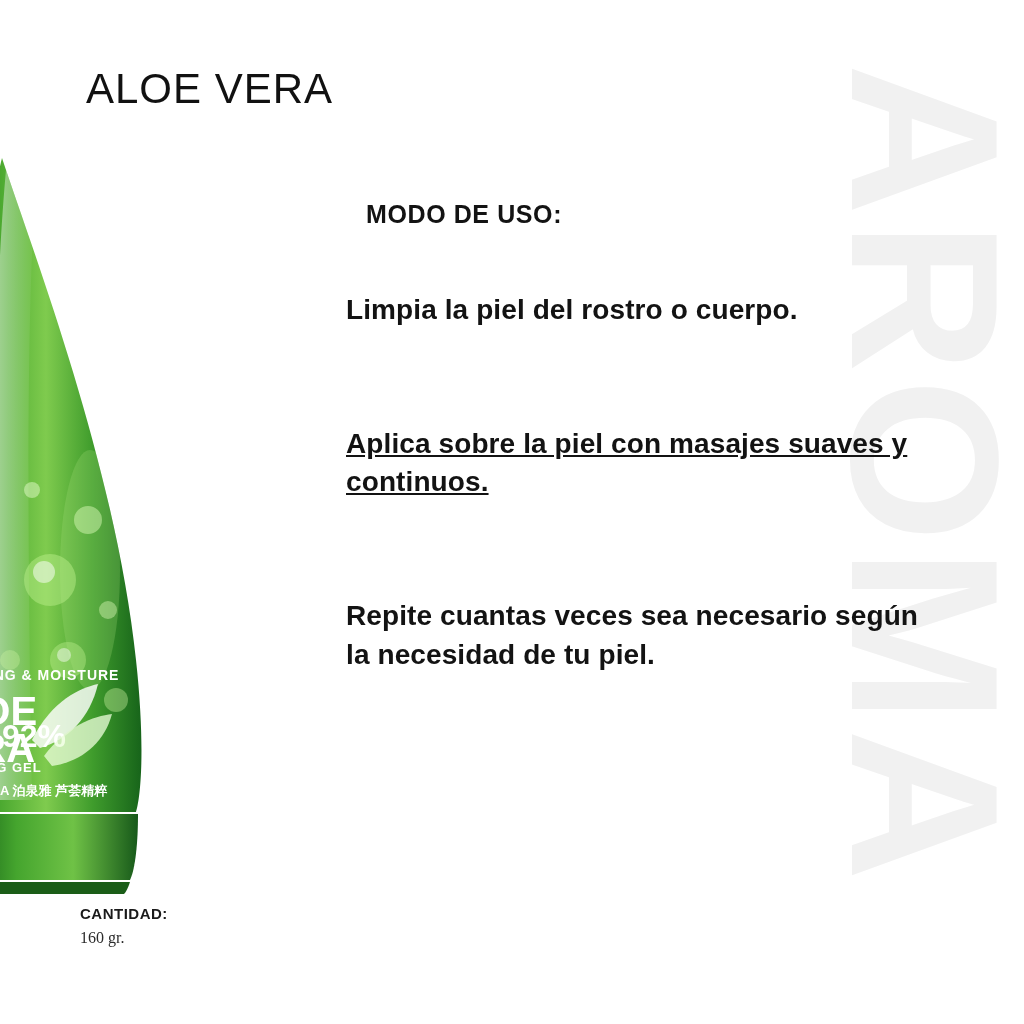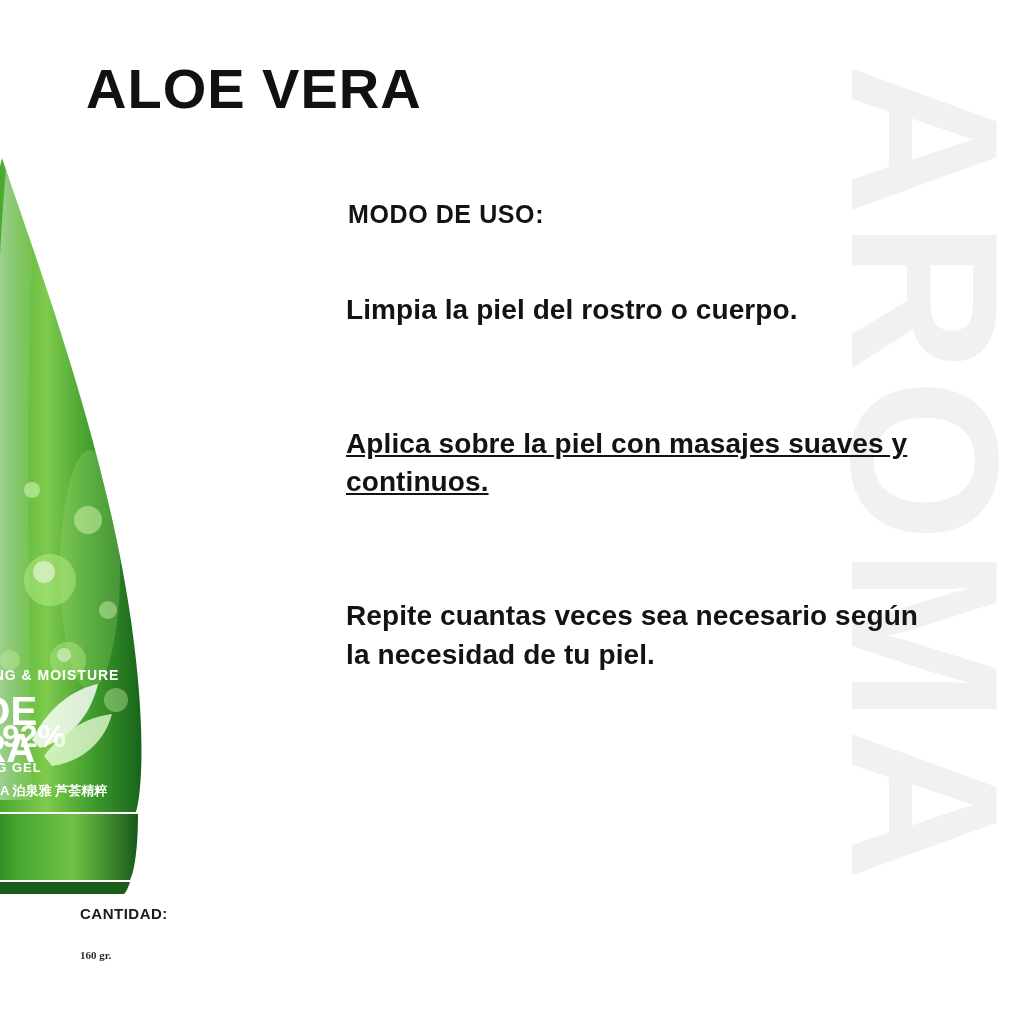--- a/index.html
+++ b/index.html
@@ -57,26 +57,26 @@
   }
   .title-small {
     font-size: 25px;
     font-weight: bold;
     letter-spacing: 1px;
     color: #151515;
     line-height: 1.1;
     font-family: "Liberation Sans", sans-serif;
   }
   .title-large {
-    font-size: 56px;
-    font-weight: bold;
+    font-size: 42px;
+    font-weight: normal;
     letter-spacing: 1px;
     color: #111111;
     line-height: 1.1;
-    margin-top: 6px;
+    margin-top: 14px;
     font-family: "Liberation Sans", sans-serif;
   }
 
   
   .product {
     position: absolute;
     left: -60px;
     top: 140px;
     width: 300px;
     height: 760px;
@@ -91,40 +91,39 @@
     top: 905px;
     width: 220px;
   }
   .qty-label {
     font-size: 15px;
     font-weight: bold;
     letter-spacing: 0.5px;
     color: #1a1a1a;
   }
   .qty-value {
-    font-size: 11px;
+    font-size: 16px;
     color: #2b2b2b;
-    margin-top: 27px;
+    margin-top: 7px;
     font-family: "Liberation Serif", serif;
-    font-weight: bold;
   }
 
   
   .instructions {
     position: absolute;
     left: 346px;
     top: 200px;
     width: 580px;
   }
   .usage-heading {
     font-size: 25px;
     font-weight: bold;
     letter-spacing: 0.6px;
     color: #131313;
-    margin-left: 2px;
+    margin-left: 20px;
   }
   .step {
     font-size: 28px;
     font-weight: bold;
     color: #131313;
     line-height: 1.38;
     letter-spacing: 0.1px;
   }
   .step-1 { margin-top: 62px; }
   .step-2 { margin-top: 87px; }

